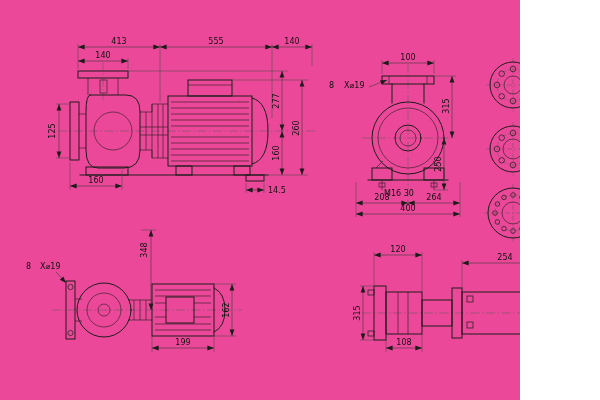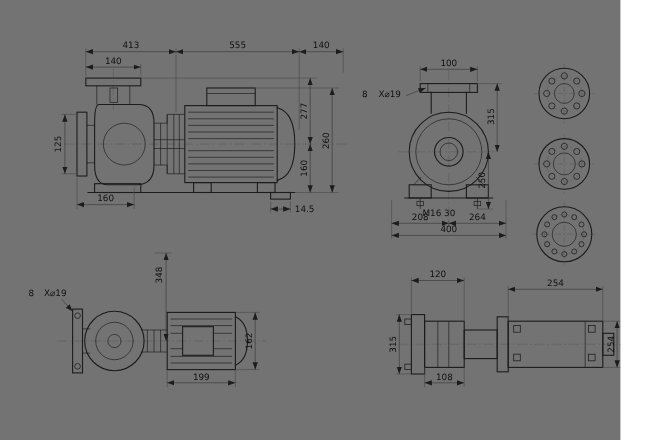--- a/index.html
+++ b/index.html
@@ -1,16 +1,16 @@
 <!DOCTYPE html>
 <html><head>
 <meta charset="utf-8">
 <style>
   html,body{margin:0;padding:0;background:#ffffff;}
-  .sheet{width:564px;height:400px;background:#737373;overflow:hidden;}
+  .sheet{width:520px;height:400px;background:#ec4899;overflow:hidden;}
   svg{display:block;}
   .obj{stroke:#1c1c1c;stroke-width:1;fill:none;stroke-linecap:square;}
   .obj2{stroke:#1c1c1c;stroke-width:0.6;fill:none;}
   .hole{stroke:#1c1c1c;stroke-width:0.7;fill:none;}
   .sq{stroke:#1c1c1c;stroke-width:0.7;fill:none;}
   .ext{stroke:#4a4a4a;stroke-width:0.55;fill:none;}
   .dim{stroke:#3a3a3a;stroke-width:0.6;fill:none;}
   .cl{stroke:#5a5a5a;stroke-width:0.5;fill:none;stroke-dasharray:9 2.5 1.5 2.5;}
   .clb{stroke:#5a5a5a;stroke-width:0.5;fill:none;stroke-dasharray:5 2 1.5 2;}
   .dt{font-family:"DejaVu Sans","Liberation Sans",sans-serif;font-size:8px;fill:#111111;}

